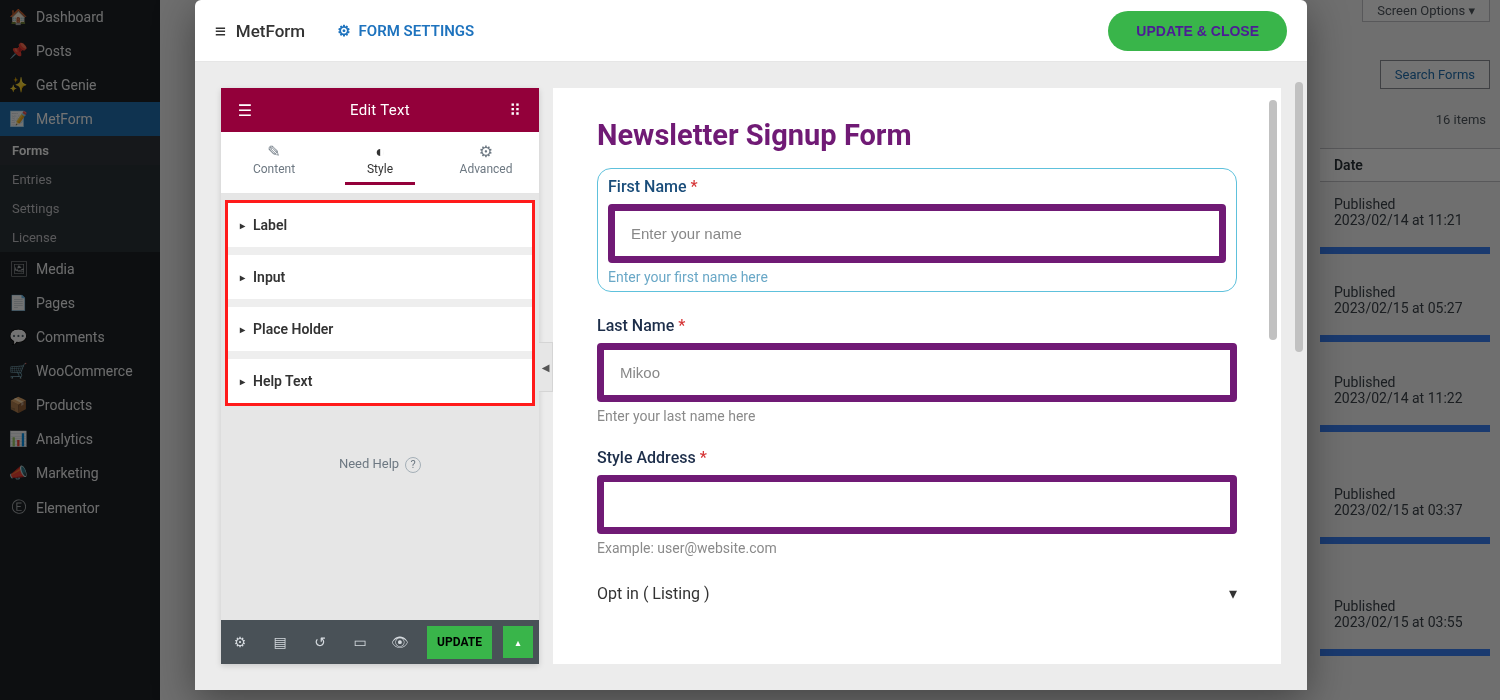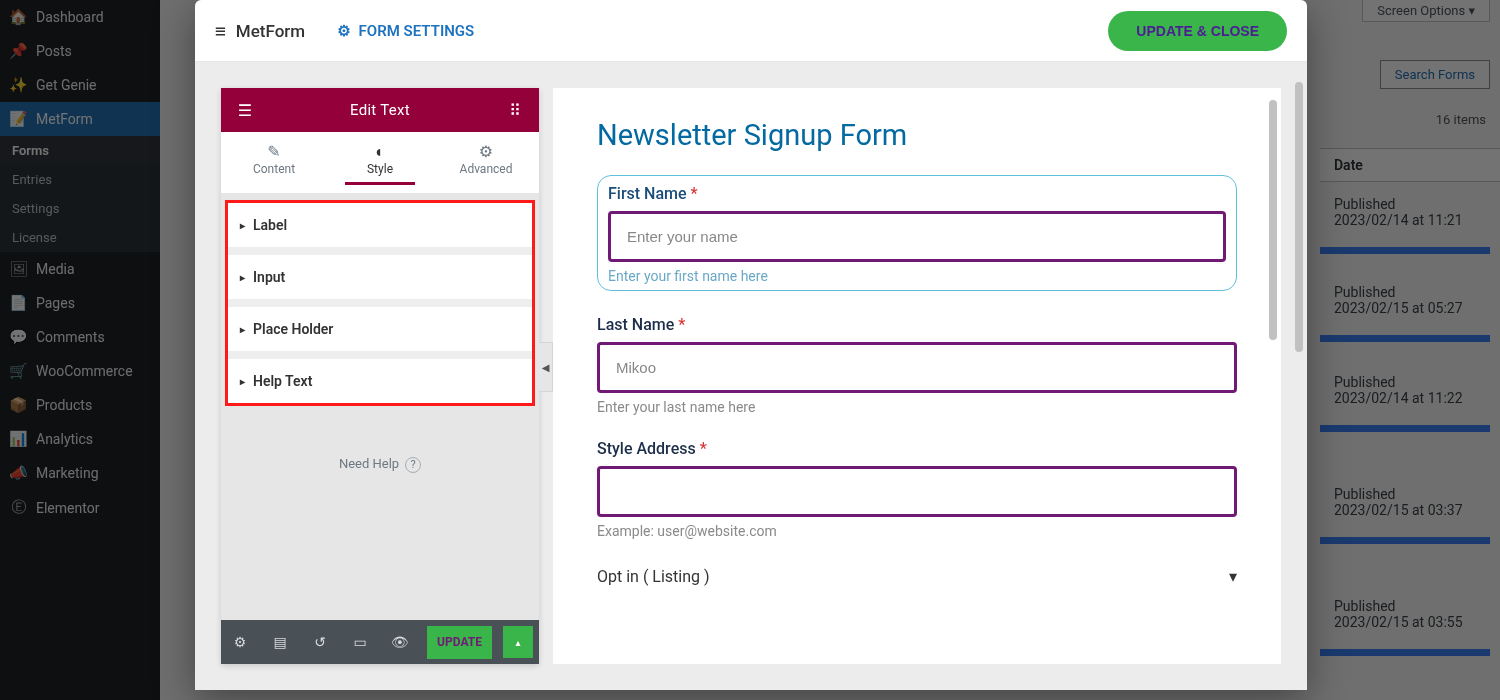--- a/index.html
+++ b/index.html
@@ -48,32 +48,32 @@
 .etab.active { color: #333; }
 .etab.active:after { content:""; display:block; height:3px; background:#93003a; margin: 6px 18px 0;}
 .accord { border: 3px solid #ff1a1a; margin: 6px 4px 0; background: #fff;}
 .arow { display: flex; align-items: center; padding: 14px 12px; border-top: 8px solid #eee; font-size: 14px; font-weight: 600; color: #333; cursor: pointer; gap: 8px;}
 .arow:first-child { border-top: none;}
 .arow .caret { font-size: 10px;}
 .needhelp { text-align: center; color: #6d7882; font-size: 13px; padding: 50px 0;}
 .needhelp .q { display:inline-block; width:16px; height:16px; border:1px solid #a4afb7; border-radius:50%; font-size:11px; line-height:14px; margin-left:6px; cursor:pointer;}
 .ebottom { margin-top: auto; background: #495157; height: 44px; display: flex; align-items: center; gap: 2px;}
 .ebottom .b { width: 38px; height: 44px; display: inline-flex; align-items: center; justify-content: center; color: #d5dadf; cursor: pointer; font-size: 14px;}
-.ebottom .upd { flex: 1; margin: 6px 8px 6px 6px; height: 33px; background: #39b54a; color: #701a75; display: inline-flex; align-items: center; justify-content: center; font-size: 12px; font-weight: 700; cursor: pointer;}
+.ebottom .upd { flex: 1; margin: 6px 8px 6px 6px; height: 33px; background: #39b54a; color: #000000; display: inline-flex; align-items: center; justify-content: center; font-size: 12px; font-weight: 700; cursor: pointer;}
 .ebottom .up2 { width: 30px; height: 32px; margin: 6px 6px 6px 1px; background: #39b54a; color: #fff; display: inline-flex; align-items: center; justify-content: center; font-size: 10px; cursor: pointer;}
 
 
 .preview-wrap { flex: 1; background: #fff; padding: 30px 44px; position: relative; overflow-y: auto;}
-.preview-wrap h2 { font-size: 29px; font-weight: 400; color: #0369a1; margin-bottom: 23px;}
+.preview-wrap h2 { font-size: 29px; font-weight: 700; color: #701a75; margin-bottom: 16px;}
 .ffield { margin-bottom: 24px;}
 .ffield.sel { border: 1px solid #5ec1dc; padding: 8px 10px 6px; border-radius: 14px;}
 .flabel { font-size: 16px; color: #1d2e4a; margin-bottom: 8px; font-weight: 500;}
 .ffield.sel .flabel { color: #1a4d7a; }
 .req { color: #d63638;}
-.finput { width: 100%; border: 3px solid #701a75; border-radius: 4px; padding: 14px 16px; font-size: 15px; color: #333;}
+.finput { width: 100%; border: 7px solid #701a75; border-radius: 4px; padding: 14px 16px; font-size: 15px; color: #333;}
 .finput::placeholder { color: #888;}
 .fhelp { font-size: 14px; color: #8a8a8a; margin-top: 6px;}
 .ffield.sel .fhelp { color: #6aa8c7; }
 .optin { font-size: 16px; color: #333; padding-top: 4px;}
 .collapse-handle { position: absolute; left: 344px; top: 280px; width: 14px; height: 50px; background: #e6e6e6; border: 1px solid #d5d5d5; border-left: none; display: flex; align-items: center; justify-content: center; font-size: 10px; color: #555; cursor: pointer;}
 
 
 .modal-sb { position: absolute; right: 4px; top: 66px; width: 8px; height: 620px;}
 .modal-sb .thumb { position: absolute; top: 16px; width: 8px; height: 270px; background: #c1c1c1; border-radius: 4px;}
 .prev-sb { position: absolute; right: 4px; top: 4px; width: 8px; bottom: 4px;}

